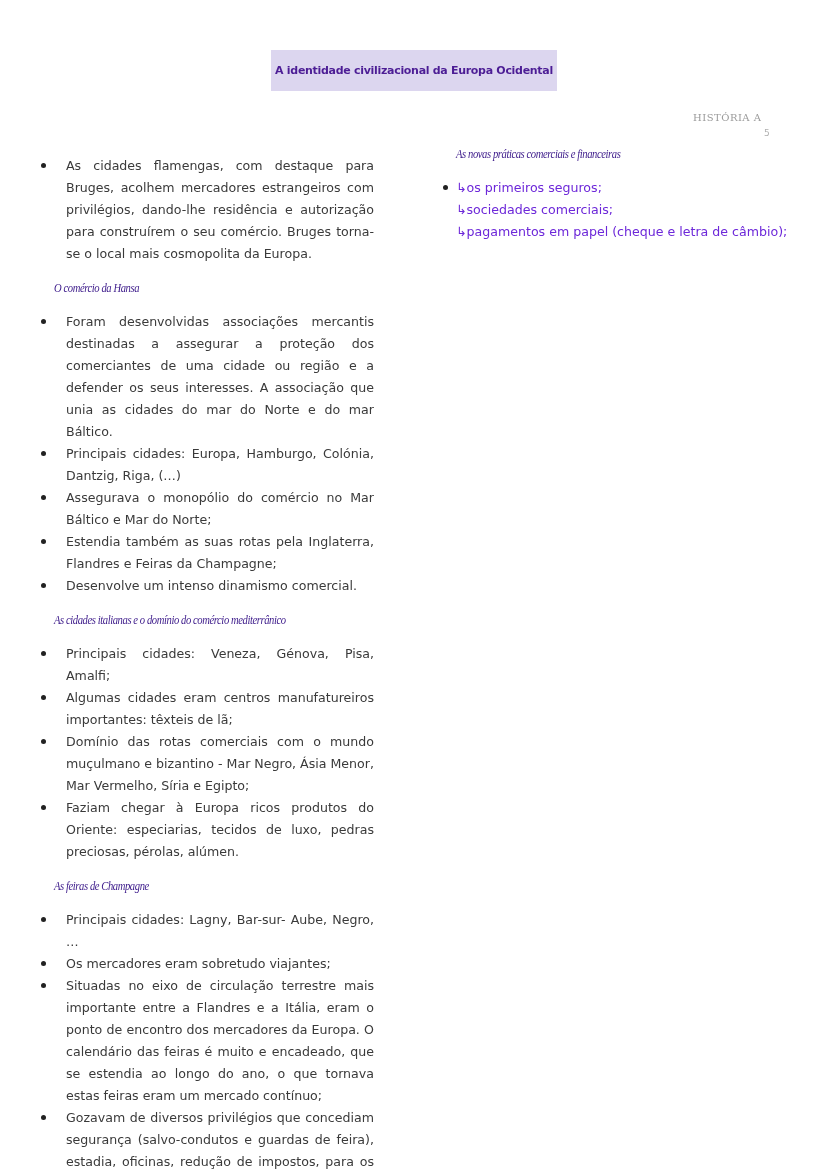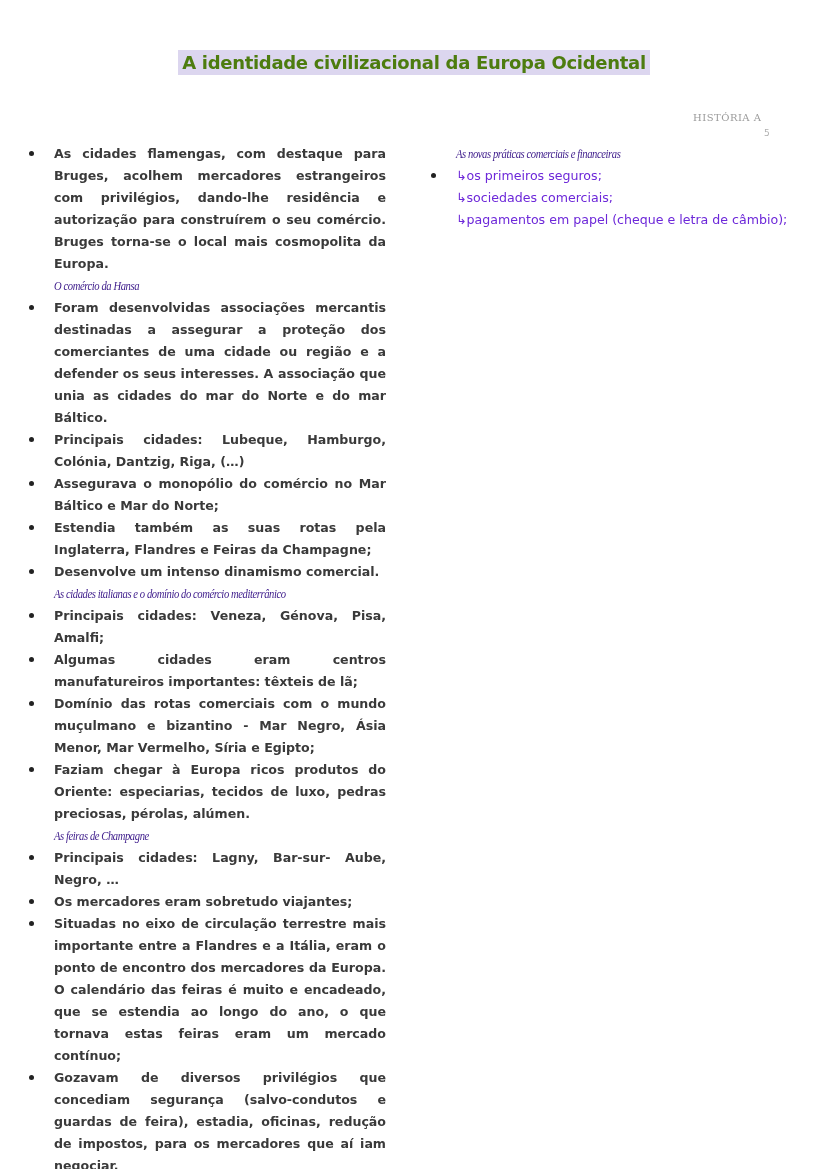--- a/index.html
+++ b/index.html
@@ -2,38 +2,38 @@
 <html><head>
   <meta charset="utf-8">
   <style>
     html, body { margin: 0; padding: 0; background: #ffffff; }
     body {
       width: 828px; height: 1169px; position: relative; overflow: hidden;
       font-family: "DejaVu Sans", sans-serif; color: #3a3a3a;
     }
     .title-wrap { position: absolute; top: 50px; left: 0; width: 828px; text-align: center; }
     .title {
-      display: inline-block; background: #dcd6ef; padding: 2px 4px;
-      font-family: "DejaVu Sans", sans-serif; font-weight: bold; font-size: 18px;
-      color: #4d7c0f; letter-spacing: -0.3px;
+      display: inline-block; background: #dcd6ef; padding: 14px 4px;
+      font-family: "DejaVu Sans", sans-serif; font-weight: bold; font-size: 11px;
+      color: #4c1d95; letter-spacing: -0.3px;
     }
     .header-note {
       position: absolute; top: 112px; left: 693px; font-size: 10px; color: #9a9a9a;
       font-family: "DejaVu Serif", serif; letter-spacing: 0.5px;
     }
     .page-num { position: absolute; top: 128px; left: 764px; font-size: 9px; color: #b0b0b0; }
     .col { position: absolute; top: 143px; }
     .col-left { left: 26px; width: 360px; }
     .col-right { left: 428px; width: 362px; }
     .heading {
       font-family: "Liberation Serif", serif; font-style: italic; color: #3c1a8a;
       font-size: 12.5px; margin: 0 0 0 28px; line-height: 22px; letter-spacing: -0.5px;
       transform: scaleX(0.85); transform-origin: left;
     }
-    ul.list { list-style: none; margin: 0; padding: 0; font-weight: bold; }
+    ul.list { list-style: none; margin: 12px; padding: 0; }
     ul.list li {
       position: relative; padding-left: 28px; font-size: 12.6px; line-height: 22px;
       text-align: justify; color: #3a3a3a;
     }
     ul.list li .bullet {
       position: absolute; left: 3px; top: 8px; width: 5px; height: 5px; border-radius: 50%;
       background: #222222;
     }
     .sub { padding-left: 28px; font-size: 12.6px; line-height: 22px; color: #6d28d9; }
   </style>
@@ -47,21 +47,21 @@
 <div class="page-num">5</div>
 
 <div class="col col-left">
   <ul class="list">
     <li><span class="bullet"></span><span>As cidades flamengas, com destaque para Bruges, acolhem mercadores estrangeiros com privilégios, dando-lhe residência e autorização para construírem o seu comércio. Bruges torna-se o local mais cosmopolita da Europa.</span></li>
   </ul>
 
   <div class="heading">O comércio da Hansa</div>
   <ul class="list">
     <li><span class="bullet"></span><span>Foram desenvolvidas associações mercantis destinadas a assegurar a proteção dos comerciantes de uma cidade ou região e a defender os seus interesses. A associação que unia as cidades do mar do Norte e do mar Báltico.</span></li>
-    <li><span class="bullet"></span><span>Principais cidades: Lubeque, Hamburgo, Colónia, Dantzig, Riga, (…)</span></li>
+    <li><span class="bullet"></span><span>Principais cidades: Europa, Hamburgo, Colónia, Dantzig, Riga, (…)</span></li>
     <li><span class="bullet"></span><span>Assegurava o monopólio do comércio no Mar Báltico e Mar do Norte;</span></li>
     <li><span class="bullet"></span><span>Estendia também as suas rotas pela Inglaterra, Flandres e Feiras da Champagne;</span></li>
     <li><span class="bullet"></span><span>Desenvolve um intenso dinamismo comercial.</span></li>
   </ul>
 
   <div class="heading">As cidades italianas e o domínio do comércio mediterrânico</div>
   <ul class="list">
     <li><span class="bullet"></span><span>Principais cidades: Veneza, Génova, Pisa, Amalfi;</span></li>
     <li><span class="bullet"></span><span>Algumas cidades eram centros manufatureiros importantes: têxteis de lã;</span></li>
     <li><span class="bullet"></span><span>Domínio das rotas comerciais com o mundo muçulmano e bizantino - Mar Negro, Ásia Menor, Mar Vermelho, Síria e Egipto;</span></li>

